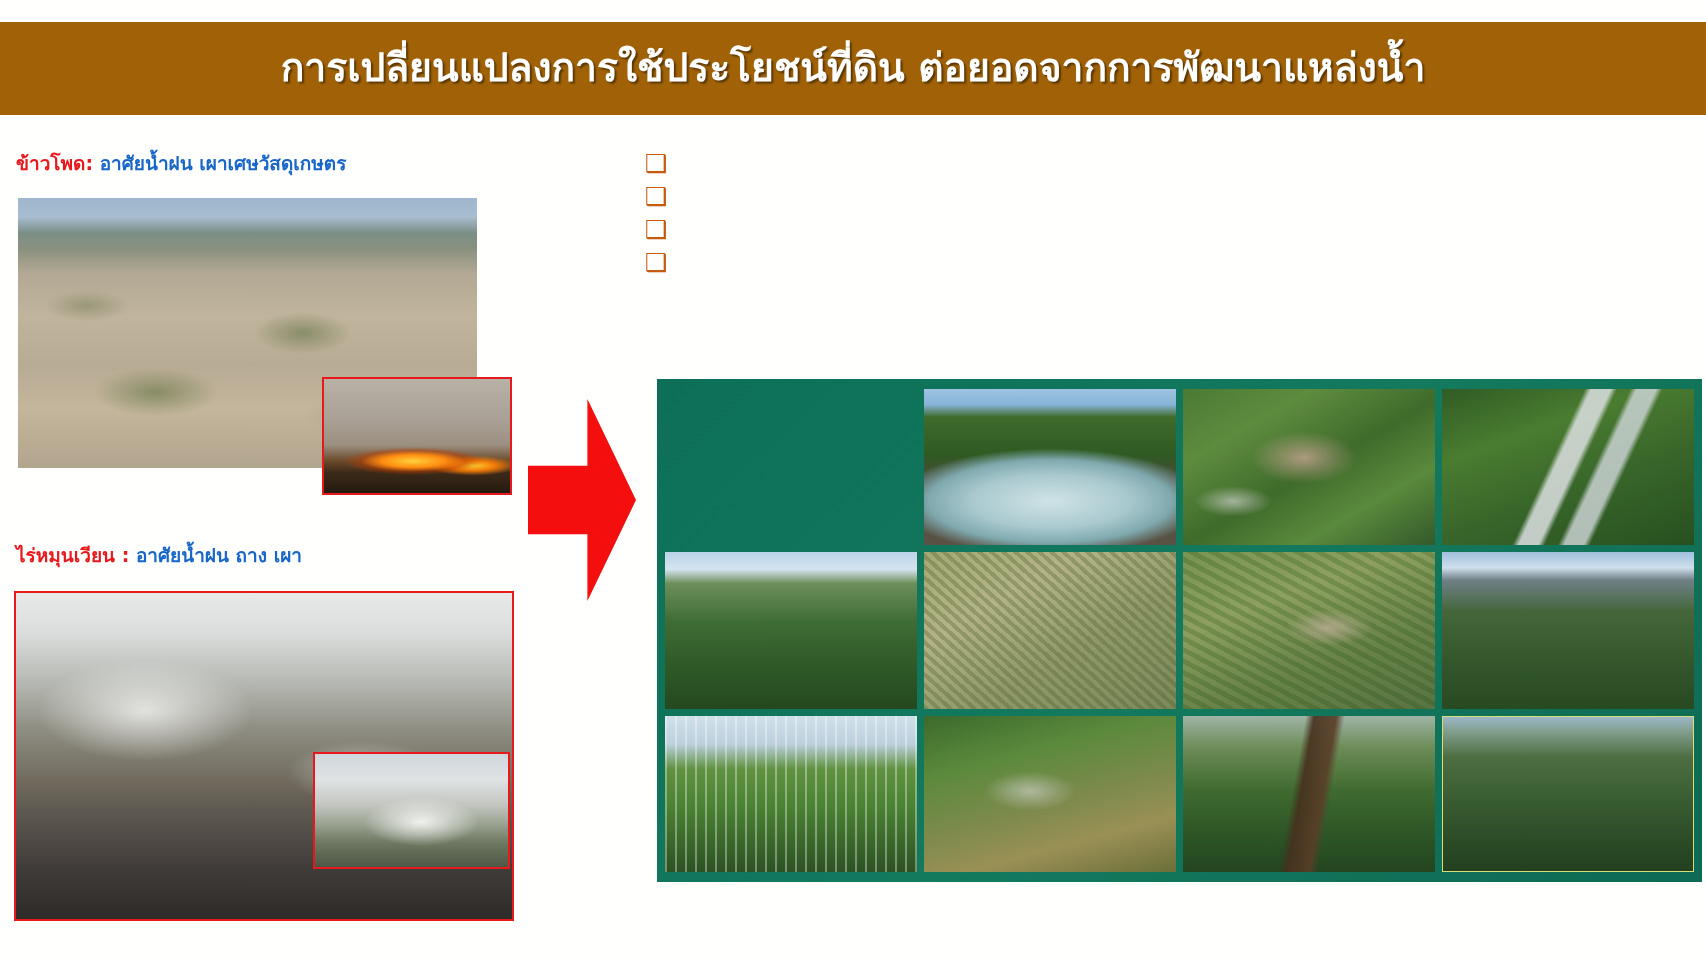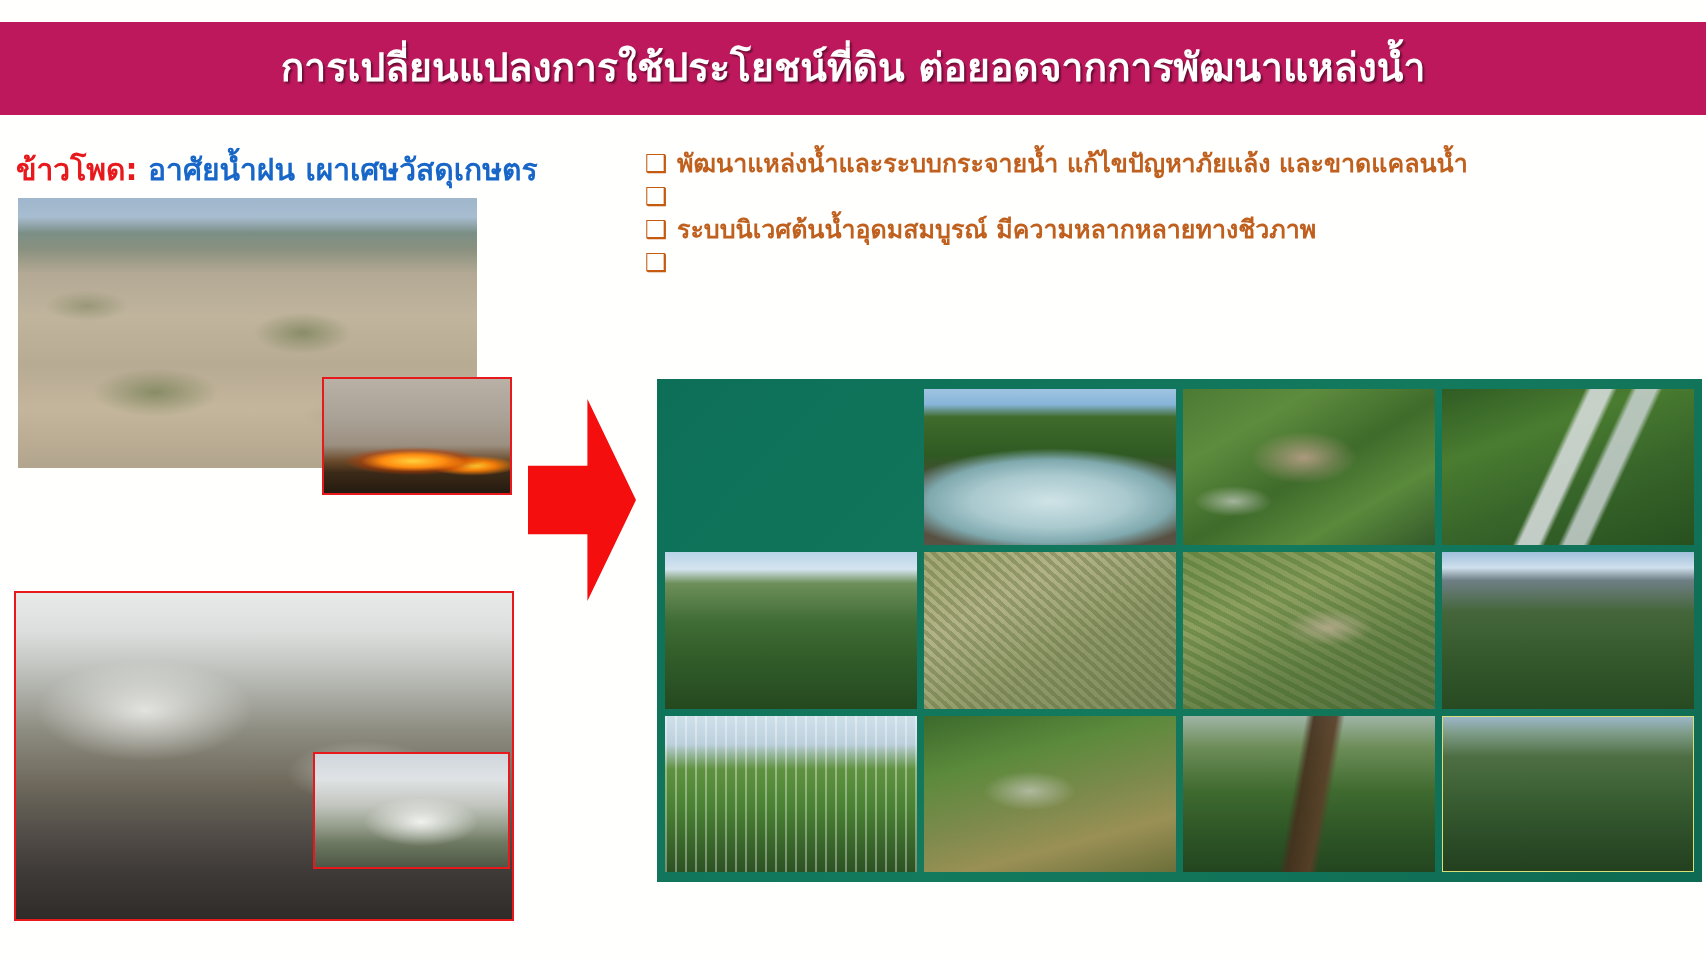--- a/index.html
+++ b/index.html
@@ -19,39 +19,39 @@
     background: #fffffd;
   }
 
   
   .header-bar {
     position: absolute;
     left: 0;
     top: 22px;
     width: 1706px;
     height: 93px;
-    background: #be185d;
+    background: #a16207;
     display: flex;
     align-items: center;
     justify-content: center;
   }
   .header-title {
     color: #ffffff;
     font-size: 39px;
     font-weight: bold;
     letter-spacing: 0px;
     line-height: 1.1;
     text-shadow: 2px 2px 2px rgba(0,0,0,0.45);
     white-space: nowrap;
   }
 
   
   .left-label {
     position: absolute;
-    font-size: 30px;
+    font-size: 19px;
     font-weight: bold;
     white-space: nowrap;
     line-height: 1.1;
   }
   .lbl-red   { color: #e8191c; }
   .lbl-blue  { color: #1766c8; }
 
   #label-corn   { left: 16px; top: 153px; }
   #label-rotate { left: 16px; top: 545px; }
 
@@ -256,40 +256,42 @@
   </div>
 
   <div class="left-label" id="label-corn">
     <span class="lbl-red">ข้าวโพด:</span>
     <span class="lbl-blue">อาศัยน้ำฝน เผาเศษวัสดุเกษตร</span>
   </div>
 
   <div class="photo-frame" id="photo-corn-main"></div>
   <div class="photo-frame" id="photo-corn-inset"></div>
 
+  <div class="left-label" id="label-rotate">
+    <span class="lbl-red">ไร่หมุนเวียน :</span>
+    <span class="lbl-blue">อาศัยน้ำฝน ถาง เผา</span>
+  </div>
 
   <div class="photo-frame" id="photo-rotate-main"></div>
   <div class="photo-frame" id="photo-rotate-inset"></div>
 
   <div id="arrow-right"></div>
 
   <div id="bullet-list">
-
-    <div class="bullet-row">
-      <span class="bullet-marker">❑</span>
-      <span class="bullet-text">พัฒนาแหล่งน้ำและระบบกระจายน้ำ แก้ไขปัญหาภัยแล้ง และขาดแคลนน้ำ</span>
-    </div>
 
     <div class="bullet-row">
       <span class="bullet-marker">❑</span>
     </div>
 
     <div class="bullet-row">
       <span class="bullet-marker">❑</span>
-      <span class="bullet-text">ระบบนิเวศต้นน้ำอุดมสมบูรณ์ มีความหลากหลายทางชีวภาพ</span>
+    </div>
+
+    <div class="bullet-row">
+      <span class="bullet-marker">❑</span>
     </div>
 
     <div class="bullet-row">
       <span class="bullet-marker">❑</span>
     </div>
 
   </div>
 
   <div id="photo-grid">
     <div class="grid-photo gp-tanks"></div>

